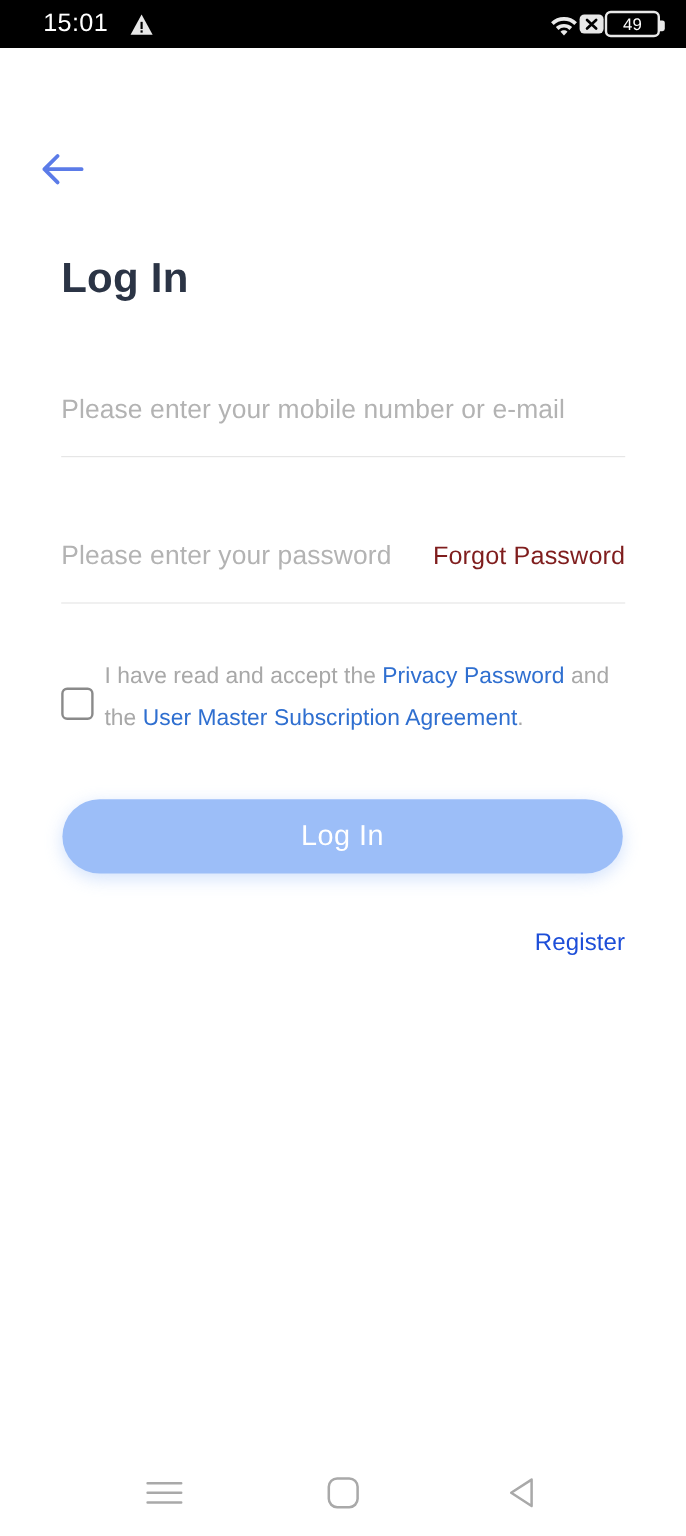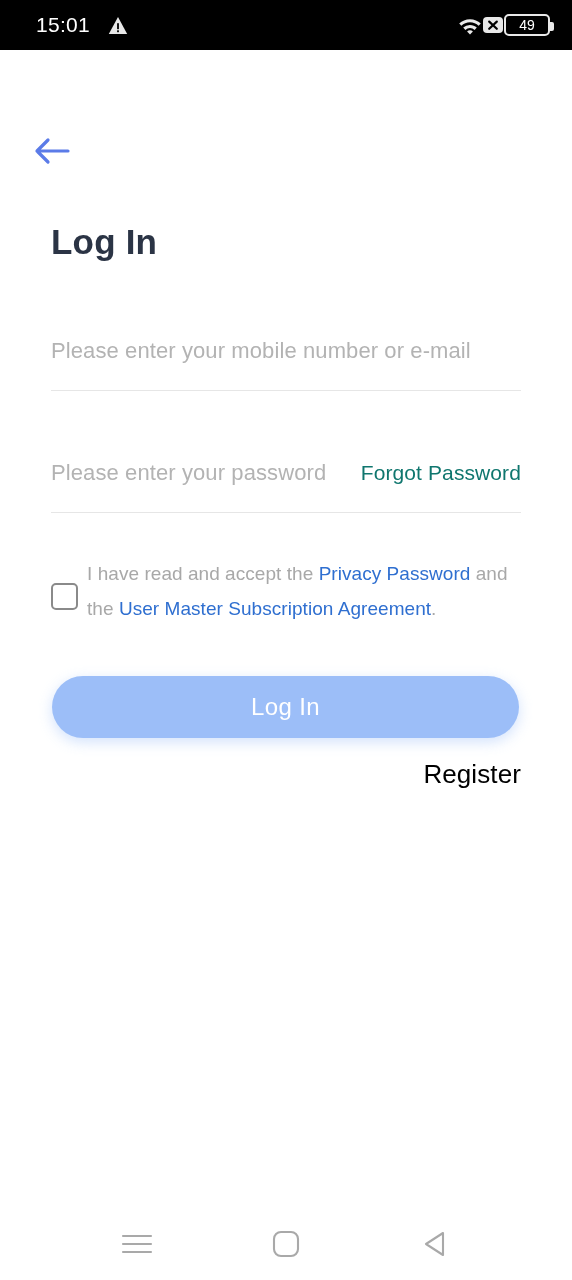--- a/index.html
+++ b/index.html
@@ -11,21 +11,21 @@
   }
   #phone {
     position:relative;
     width:572px; height:1280px;
     background:#ffffff;
     display:flex; flex-direction:column;
   }
 
   
   .status-bar {
-    height:50px;
+    height:40px;
     background:#000000;
     display:flex; align-items:center;
     padding:0 22px 0 36px;
     flex:0 0 auto;
   }
   .status-left { display:flex; align-items:center; gap:18px; }
   .status-right { margin-left:auto; display:flex; align-items:center; }
   .status-time {
     color:#ffffff; font-size:21px; letter-spacing:0.3px;
     font-family:"Liberation Sans", sans-serif;
@@ -74,21 +74,21 @@
     border:none; outline:none; flex:1 1 auto;
     font-family:"Liberation Sans", sans-serif;
     letter-spacing:0.1px; padding:0;
   }
   .field-input::placeholder { color:#b3b3b3; opacity:1; }
   .field-underline {
     margin-top:14px; height:1px; width:100%;
     background:#e6e6e6;
   }
   .link-blue {
-    color:#0f766e; font-size:21px; white-space:nowrap;
+    color:#7f1d1d; font-size:21px; white-space:nowrap;
     margin-left:4px; letter-spacing:0.1px;
   }
 
   
   .agreement {
     position:absolute; left:51px; top:506px;
     width:470px;
     display:flex; align-items:flex-start;
   }
   .checkbox {
@@ -110,22 +110,22 @@
     width:467px; height:62px;
     background:#9cbef8; border:none; border-radius:31px;
     color:#ffffff; font-size:24px;
     font-family:"Liberation Sans", sans-serif;
     letter-spacing:0.4px;
     box-shadow:0 4px 14px rgba(156,190,248,0.45);
     cursor:pointer;
   }
 
   .register-link {
-    position:absolute; right:51px; top:709px;
-    font-size:26px; color:#000000; letter-spacing:0.1px;
+    position:absolute; right:51px; top:735px;
+    font-size:20px; color:#1d4ed8; letter-spacing:0.1px;
   }
 
   
   .nav-bar {
     flex:0 0 auto; height:72px;
     display:flex; align-items:center; justify-content:space-around;
     padding:0 62px;
   }
   .nav-btn {
     width:60px; height:52px;

